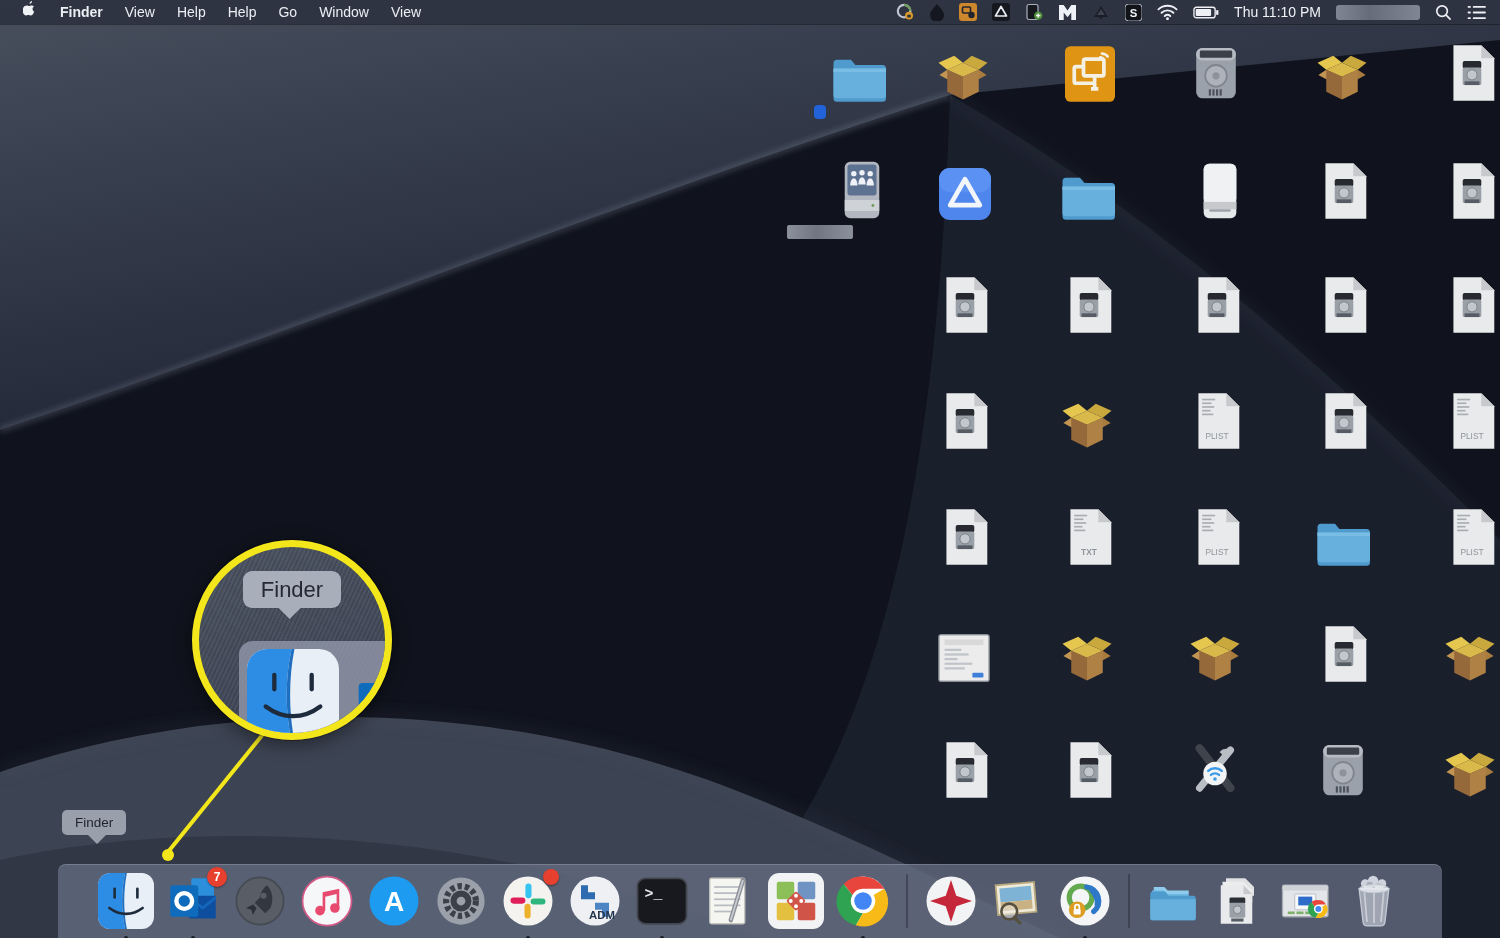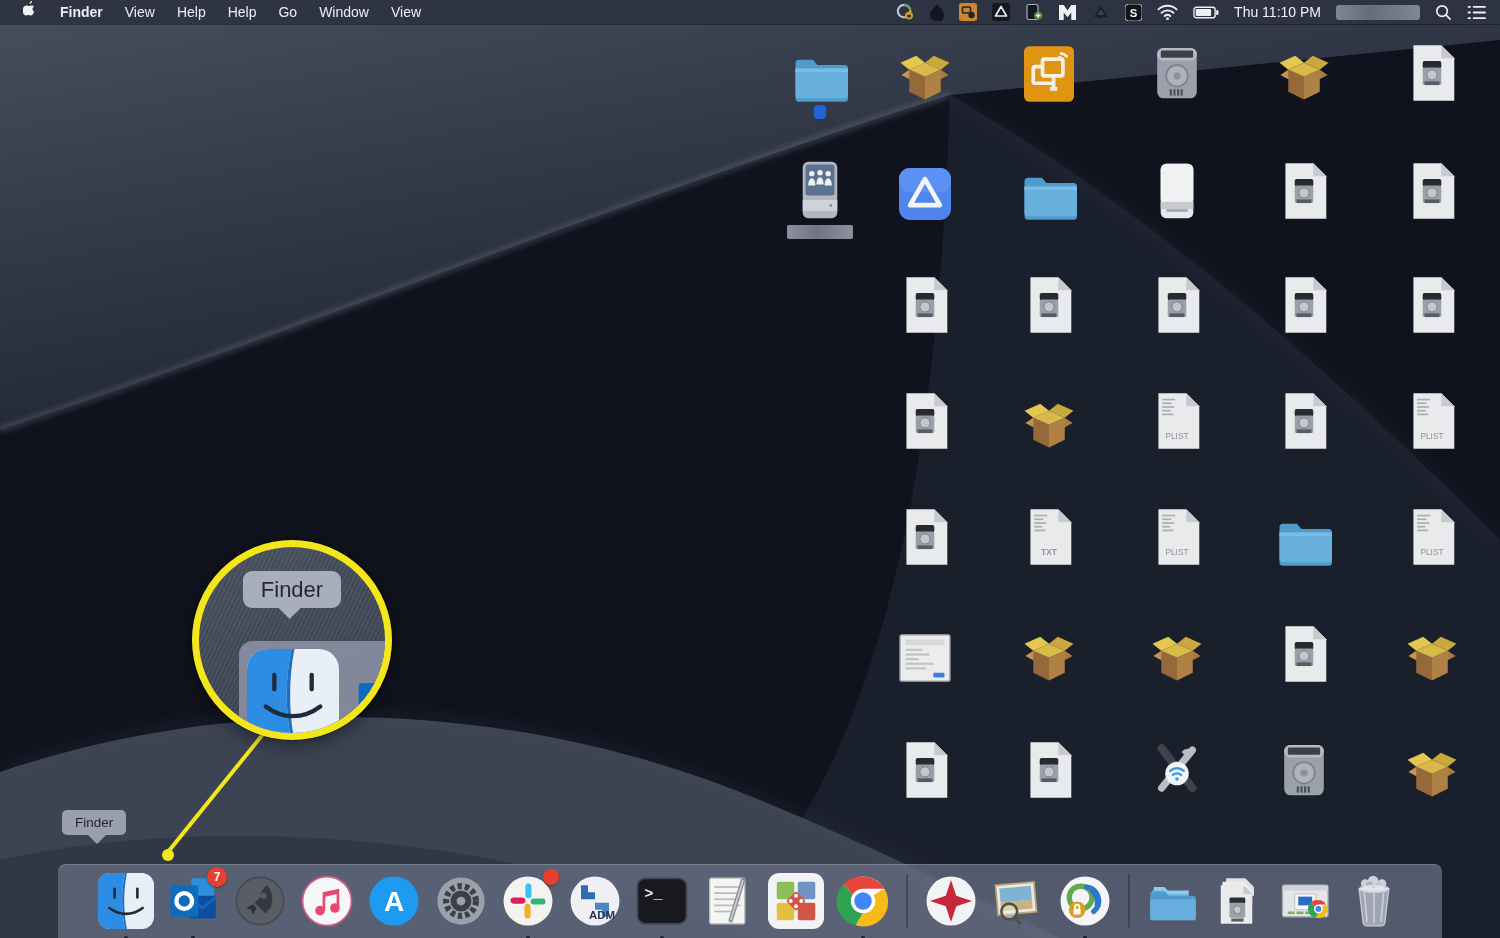--- a/index.html
+++ b/index.html
@@ -16,21 +16,21 @@
   .mb-left{display:flex;align-items:center;gap:0;padding-left:12px;}
   .menu-item{padding:0 11px;line-height:24px;cursor:default;}
   .menu-item.app{font-weight:bold;}
   .mb-right{margin-left:auto;display:flex;align-items:center;gap:15px;padding-right:14px;}
   .status-ic{display:flex;align-items:center;justify-content:center;height:24px;}
   .mb-clock{font-size:14px;color:#f0f2f6;white-space:nowrap;}
   .redacted-user{width:84px;height:15px;border-radius:3px;
     background:linear-gradient(90deg,rgba(196,202,214,.55),rgba(170,177,190,.45) 40%,rgba(196,202,214,.55));}
   
   .dicon{position:absolute;width:132px;text-align:center;z-index:10;cursor:default;}
-  .dicon .art{height:60px;display:flex;align-items:flex-end;justify-content:center;}
+  .dicon .art{height:60px;display:flex;align-items:flex-end;justify-content:flex-end;}
   .dicon .art svg{display:block;}
   .di-label{margin-top:3px;font-size:12px;font-weight:bold;line-height:1.3;color:#fff;
     white-space:pre-line;text-shadow:0 1px 3px rgba(0,0,0,.9),0 0 2px rgba(0,0,0,.7);}
   .di-label .sel{background:#2363d9;border-radius:4px;padding:0 6px;text-shadow:none;}
   .redacted-label{display:inline-block;width:66px;height:14px;border-radius:2px;margin-top:5px;
     background:linear-gradient(90deg,rgba(160,166,178,.85),rgba(136,142,156,.8) 45%,rgba(160,166,178,.85));}
   
   .dock{position:absolute;left:58px;right:58px;bottom:0;height:74px;z-index:30;
     background:rgba(100,107,128,.78);border-radius:8px 8px 0 0;
     box-shadow:inset 0 1px 0 rgba(255,255,255,.18);

